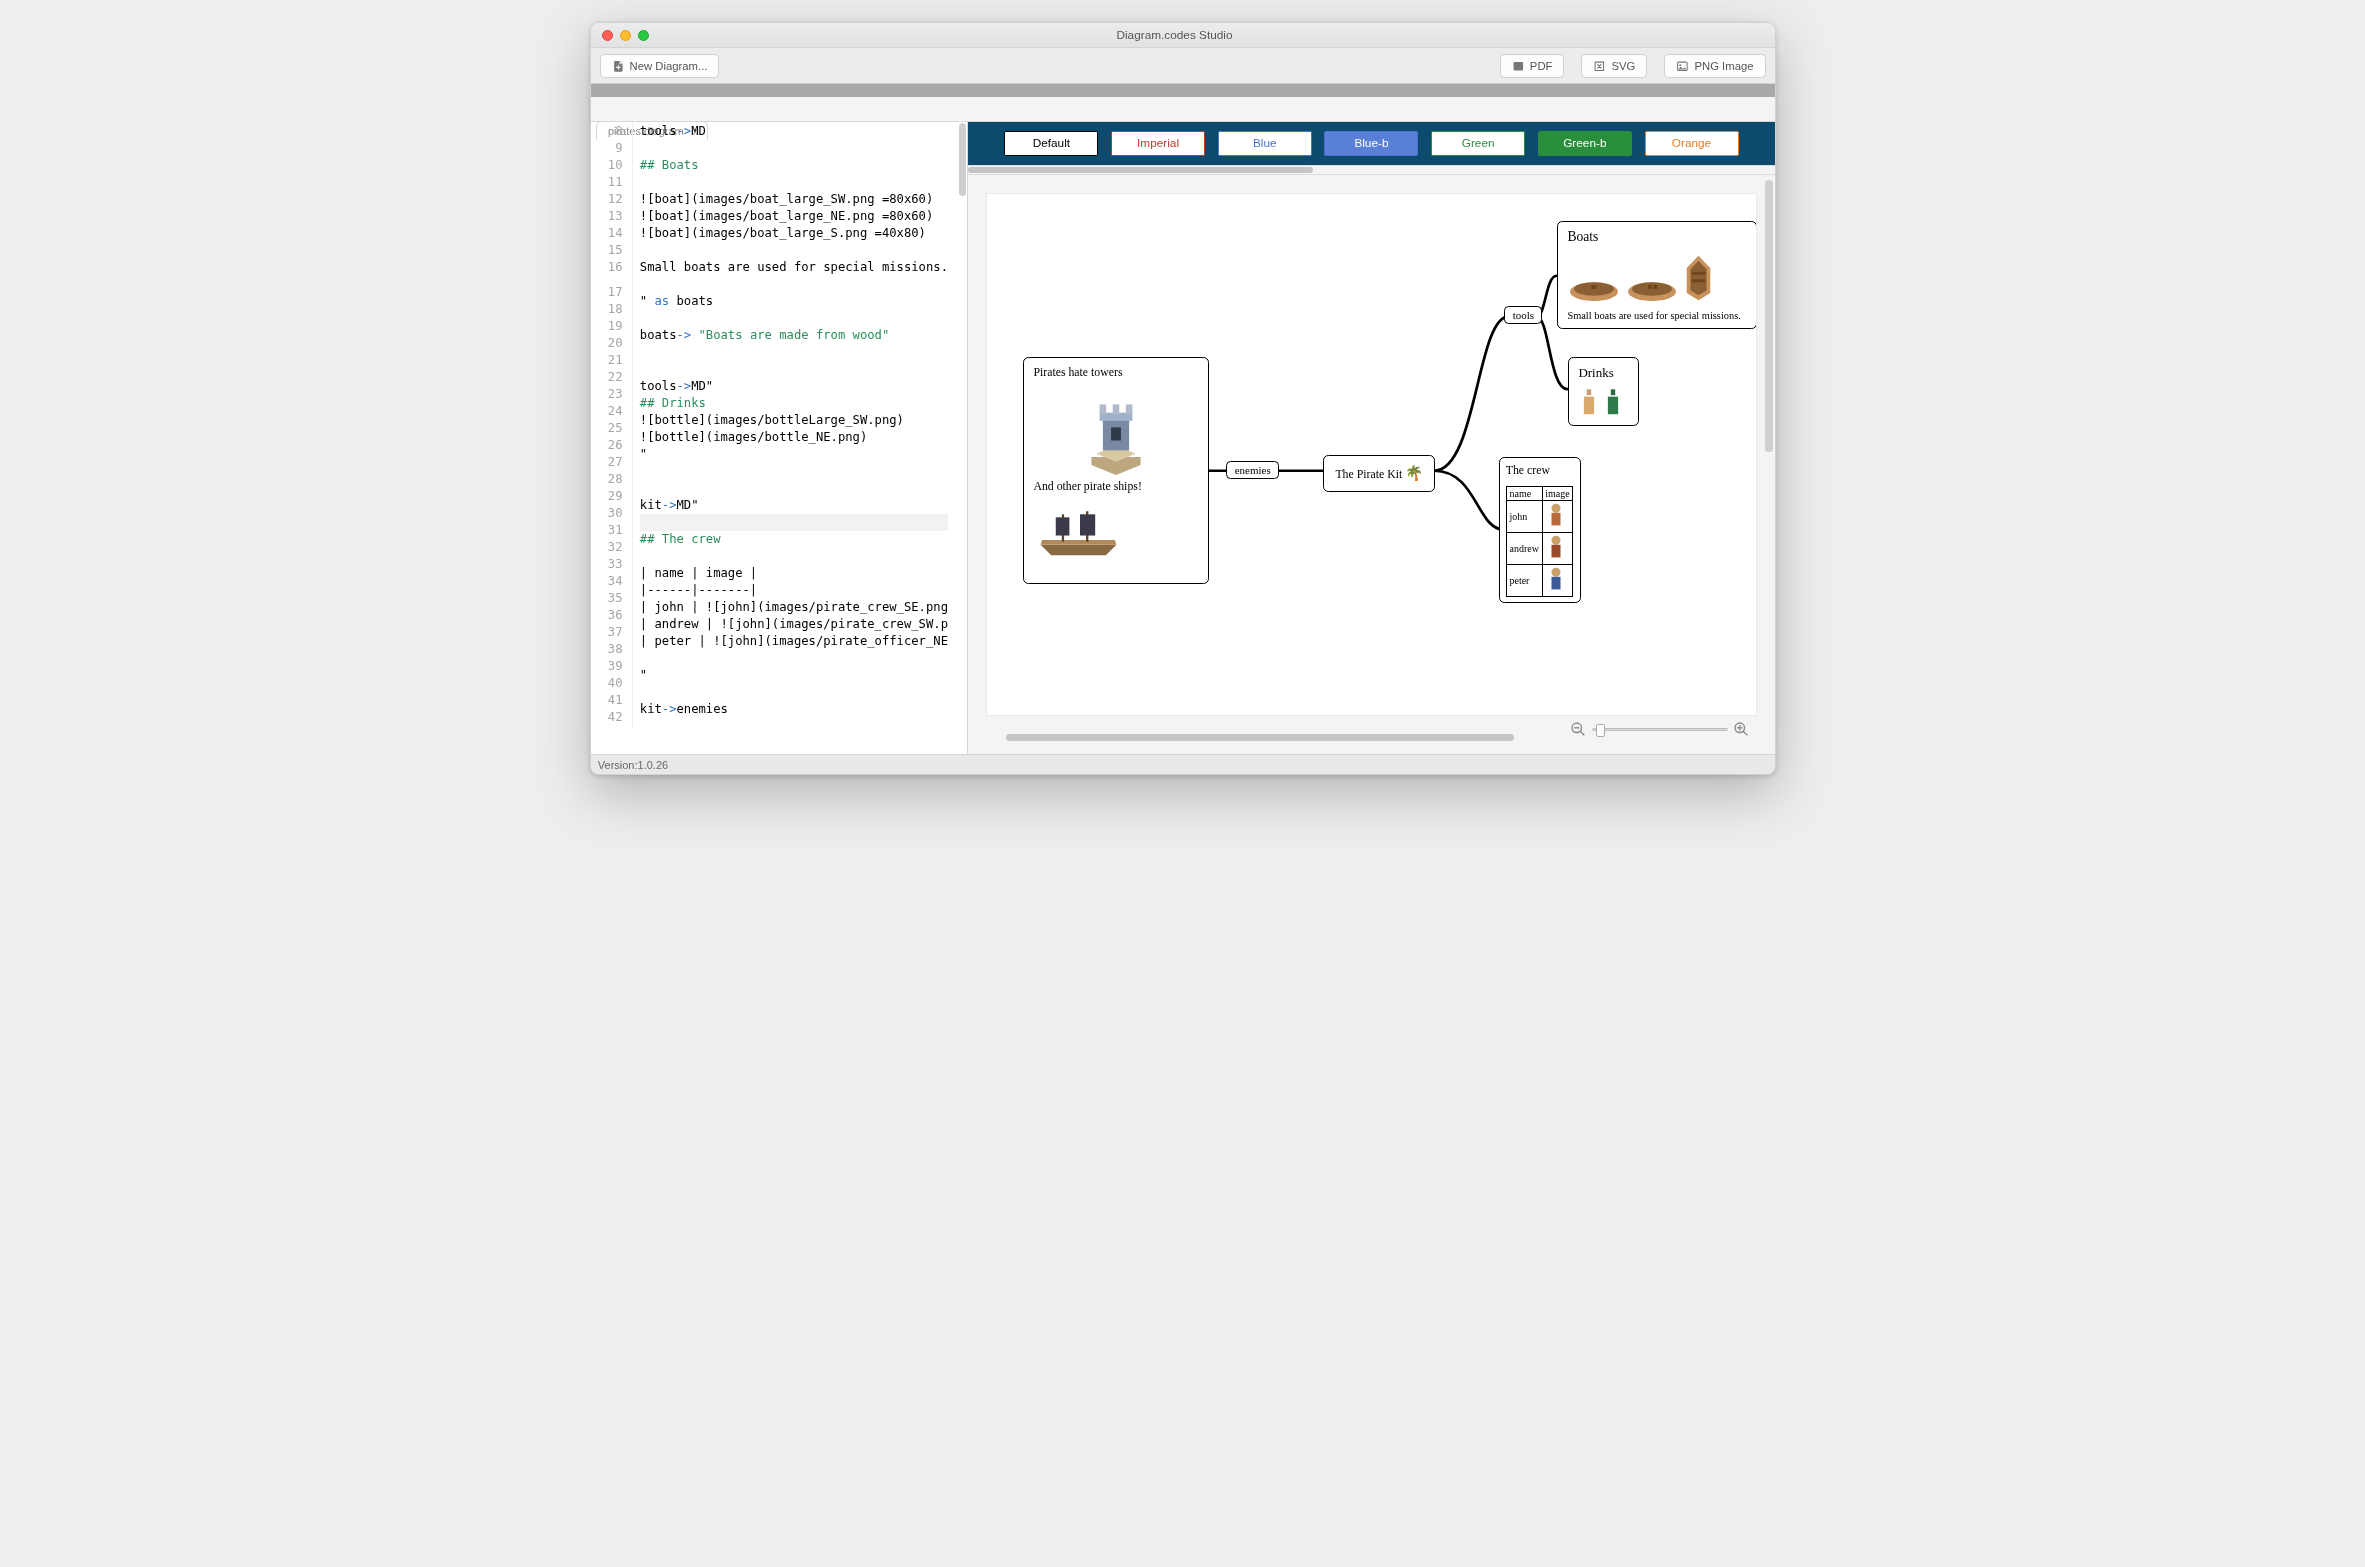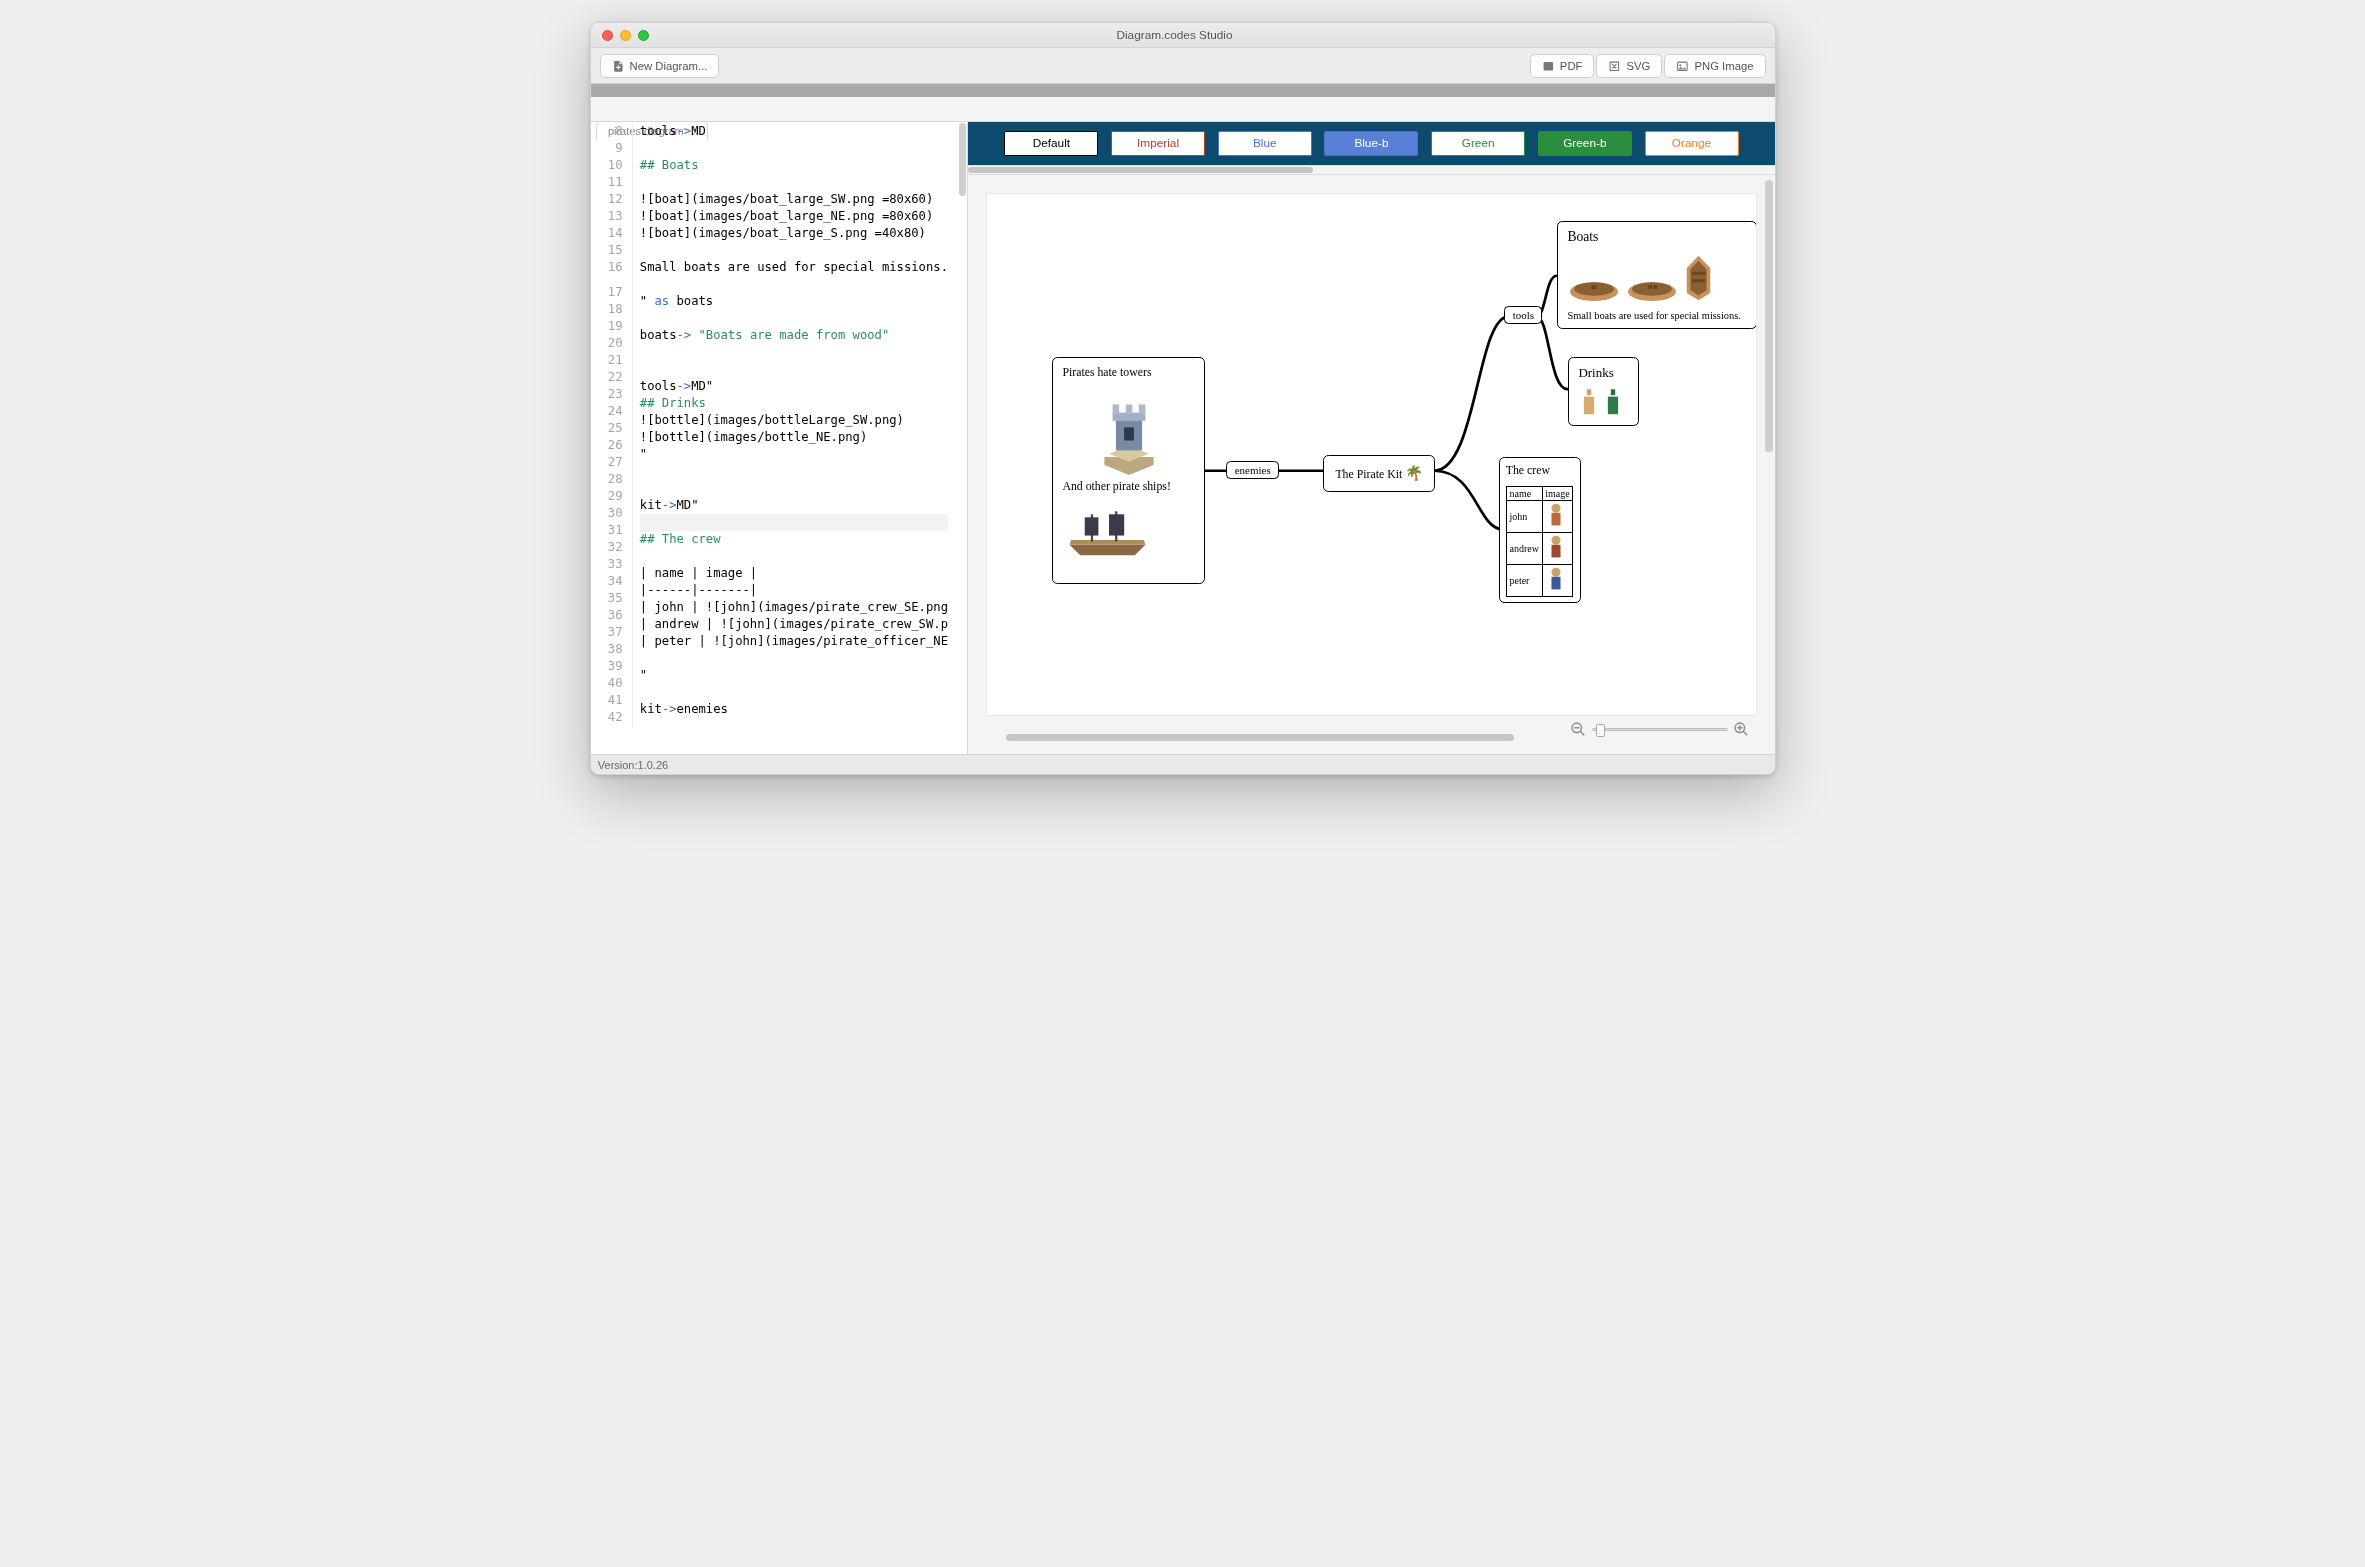--- a/index.html
+++ b/index.html
@@ -60,21 +60,21 @@
     background:#fdfdfd;
     border:0.9px solid #cfcfcf;
     border-radius:4.5px;
     height:23.6px;
     padding:0 11px;
     font-size:11.3px;
     color:#555;
     cursor:pointer;
   }
   .tbtn svg { fill:#777; }
-  .toolbar-right { display:flex; gap:2px; }
+  .toolbar-right { display:flex; gap:17px; }
   
   .strip {
     height: 12.7px;
     background: #a9a9a9;
   }
   
   .body {
     flex:1;
     display:flex;
     flex-direction:column;
@@ -369,21 +369,21 @@
                 <path d="M493 305 C 540 305 540 135 575 135"></path>
 
                 <path d="M606 135 C 616 135 616 90 628 90"></path>
 
                 <path d="M606 135 C 620 135 620 215 640 215"></path>
 
                 <path d="M493 305 C 540 305 540 370 570 370"></path>
               </g>
             </svg>
 
-            <div class="node" style="left:65px;top:163px;width:153px;height:227px">
+            <div class="node" style="left:36px;top:163px;width:186px;height:227px">
               <div>Pirates hate towers</div>
               <svg width="82" height="91" viewBox="0 0 100 110" style="display:block;margin:5.4px auto 1.8px">
                 <g>
                   <polygon points="50,108 20,96 20,86 80,86 80,96" fill="#bca77f"></polygon>
                   <polygon points="50,92 26,82 50,72 74,82" fill="#d8c9a3"></polygon>
                   <rect x="34" y="34" width="32" height="44" fill="#7b8aa3"></rect>
                   <rect x="30" y="32" width="40" height="10" fill="#9fb1c9"></rect>
                   <rect x="30" y="22" width="8" height="12" fill="#aeb9c9"></rect>
                   <rect x="46" y="22" width="8" height="12" fill="#aeb9c9"></rect>
                   <rect x="62" y="22" width="8" height="12" fill="#aeb9c9"></rect>

